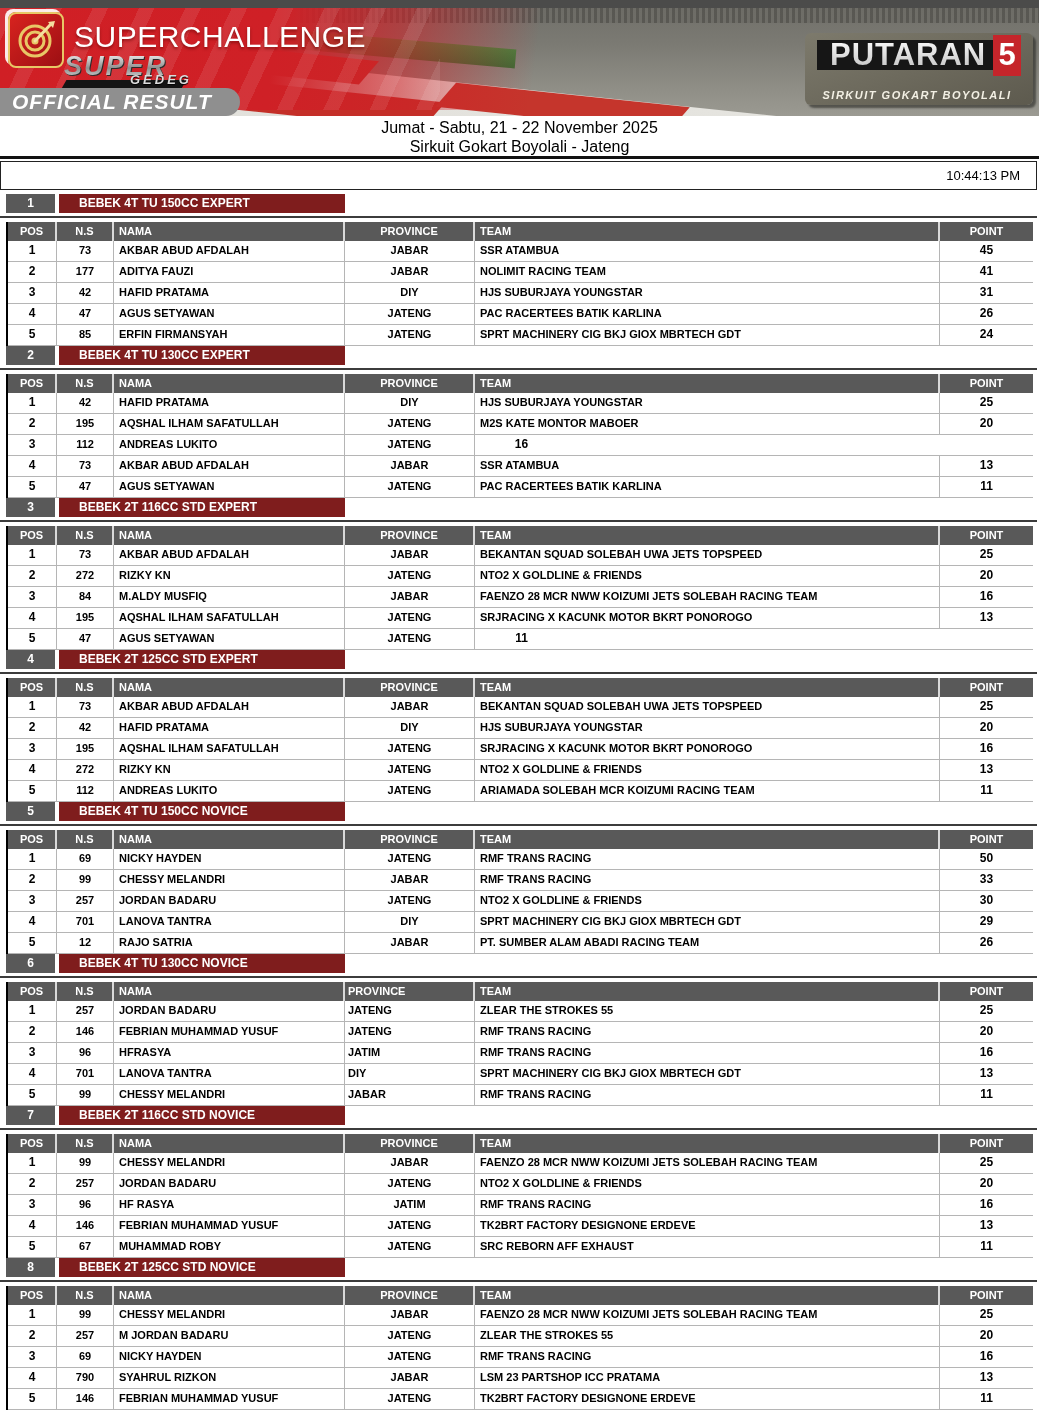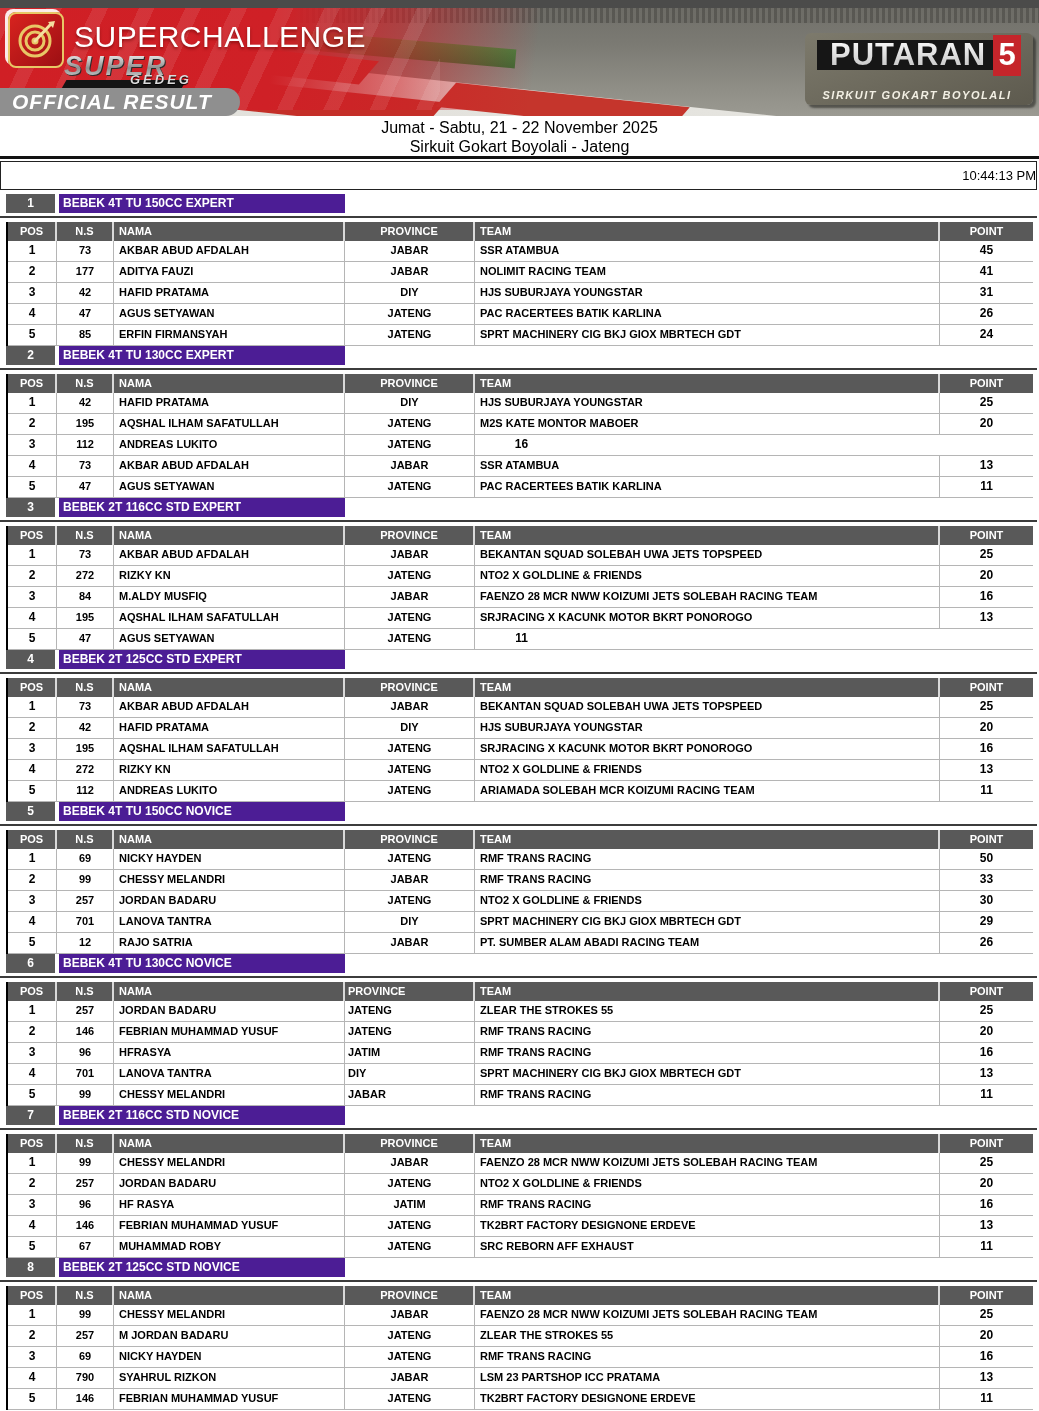--- a/index.html
+++ b/index.html
@@ -54,29 +54,29 @@
   .put-label{font-weight:800;font-size:31px;color:#f2f2f2;letter-spacing:1px;
     background:linear-gradient(180deg,#fff,#bdbdbd);-webkit-background-clip:text;background-clip:text;color:transparent;}
   .put-num{width:38px;height:41px;background:#c5252b;color:#fff;font-weight:800;font-size:31px;
     display:flex;align-items:center;justify-content:center;}
   .put-sub{position:absolute;left:0;right:4px;top:56px;text-align:center;color:#f3f0e4;
     font-size:11px;font-style:italic;font-weight:700;letter-spacing:1.5px;white-space:nowrap;}
   
   .dateblock{width:1039px;border-bottom:3px solid #111;padding-top:2px;text-align:center;}
   .dateblock div{font-size:16px;line-height:19px;}
   .timebox{width:1037px;height:29px;box-sizing:border-box;border:1px solid #222;margin-top:2px;
-    line-height:27px;text-align:right;font-size:13px;}
+    line-height:27px;text-align:right;padding-right:16px;font-size:13px;}
   
   #sections{margin-top:4px;}
   .block{height:147px;margin-bottom:5px;}
   .sec-bar{display:flex;gap:4px;margin-left:6px;height:19px;}
   .sec-no{width:49px;background:#595959;color:#fff;font-weight:700;font-size:12px;
     text-align:center;line-height:19px;}
-  .sec-title{width:286px;background:#4c1d95;color:#fff;font-weight:700;font-size:12px;
-    line-height:19px;padding-left:4px;box-sizing:border-box;white-space:nowrap;}
+  .sec-title{width:286px;background:#7f1d1d;color:#fff;font-weight:700;font-size:12px;
+    line-height:19px;padding-left:20px;box-sizing:border-box;white-space:nowrap;}
   .rule{margin-top:3px;width:1037px;height:2px;background:#3c3c3c;}
   .tbl{margin-top:4px;margin-left:6px;width:1025px;border-left:2px solid #000;box-sizing:content-box;}
   .trow{display:flex;width:1025px;}
   .thead{background:#595959;color:#fff;height:19px;justify-content:center;}
   .thead .cell{line-height:19px;font-size:11px;font-weight:700;border-right:2px solid #d9d9d9;}
   .thead .cell:last-child{border-right:none;}
   .drow{height:20px;border-bottom:1px solid #b5b5b5;}
   .drow .cell{line-height:19px;font-size:11px;font-weight:700;border-right:1px solid #b5b5b5;}
   .drow .cell:last-child{border-right:none;}
   .cell{box-sizing:border-box;overflow:hidden;white-space:nowrap;}

